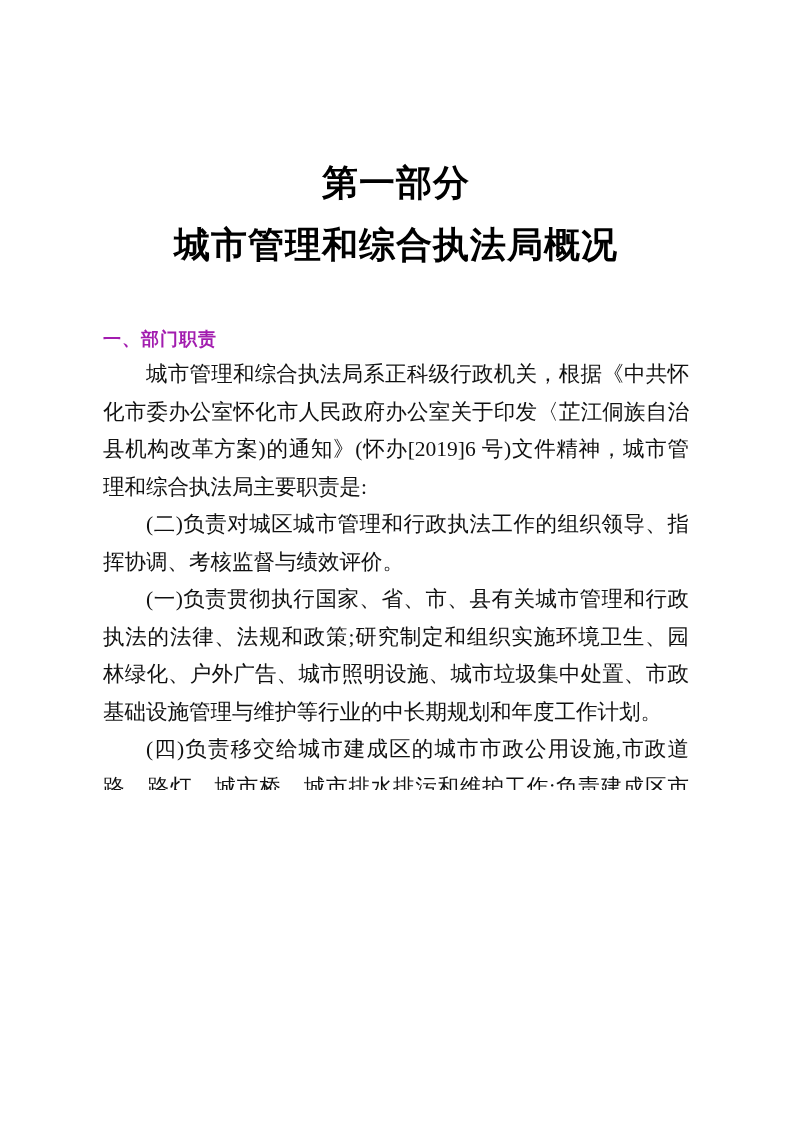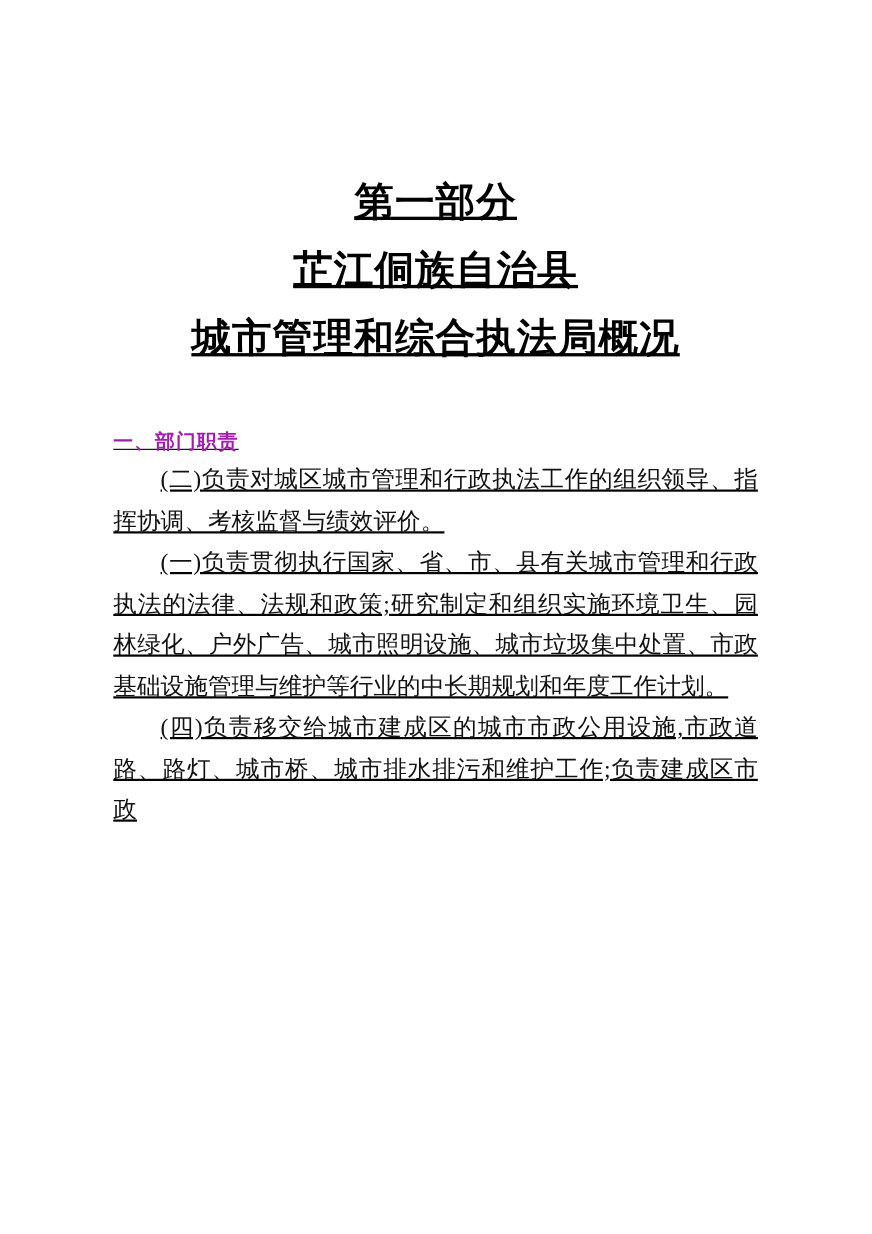--- a/index.html
+++ b/index.html
@@ -9,21 +9,20 @@
   }
   .page {
     position: relative;
     width: 793px;
     height: 790px;
     margin: 0 auto;
     background: #ffffff;
     overflow: hidden;
     color: #000000;
     font-family: "Liberation Serif", "DejaVu Serif", serif;
-    text-decoration: underline;
   }
   .content {
     padding: 0 104px 0 103px;
   }
   .title-block {
     padding-top: 152px;
     text-align: center;
   }
   .title-line {
     font-size: 36px;
@@ -68,27 +67,27 @@
   }
 </style>
 </head>
 <body>
 
 <div class="page">
   <div class="content">
 
     <div class="title-block">
       <div class="title-line">第一部分</div>
-      <div class="title-line">芷江侗族自治县</div>
       <div class="title-line">城市管理和综合执法局概况</div>
     </div>
 
     <div class="section-heading">一、部门职责</div>
 
     <div class="body-text">
+      <p>城市管理和综合执法局系正科级行政机关，根据《中共怀化市委办公室怀化市人民政府办公室关于印发〈芷江侗族自治县机构改革方案)的通知》(怀办[2019]6 号)文件精神，城市管理和综合执法局主要职责是:</p>
       <p>(二)负责对城区城市管理和行政执法工作的组织领导、指挥协调、考核监督与绩效评价。</p>
       <p>(一)负责贯彻执行国家、省、市、县有关城市管理和行政执法的法律、法规和政策;研究制定和组织实施环境卫生、园林绿化、户外广告、城市照明设施、城市垃圾集中处置、市政基础设施管理与维护等行业的中长期规划和年度工作计划。</p>
       <p>(四)负责移交给城市建成区的城市市政公用设施,市政道路、路灯、城市桥、城市排水排污和维护工作;负责建成区市政</p>
     </div>
 
   </div>
 
   <div class="page-number">1</div>
 </div>
 

